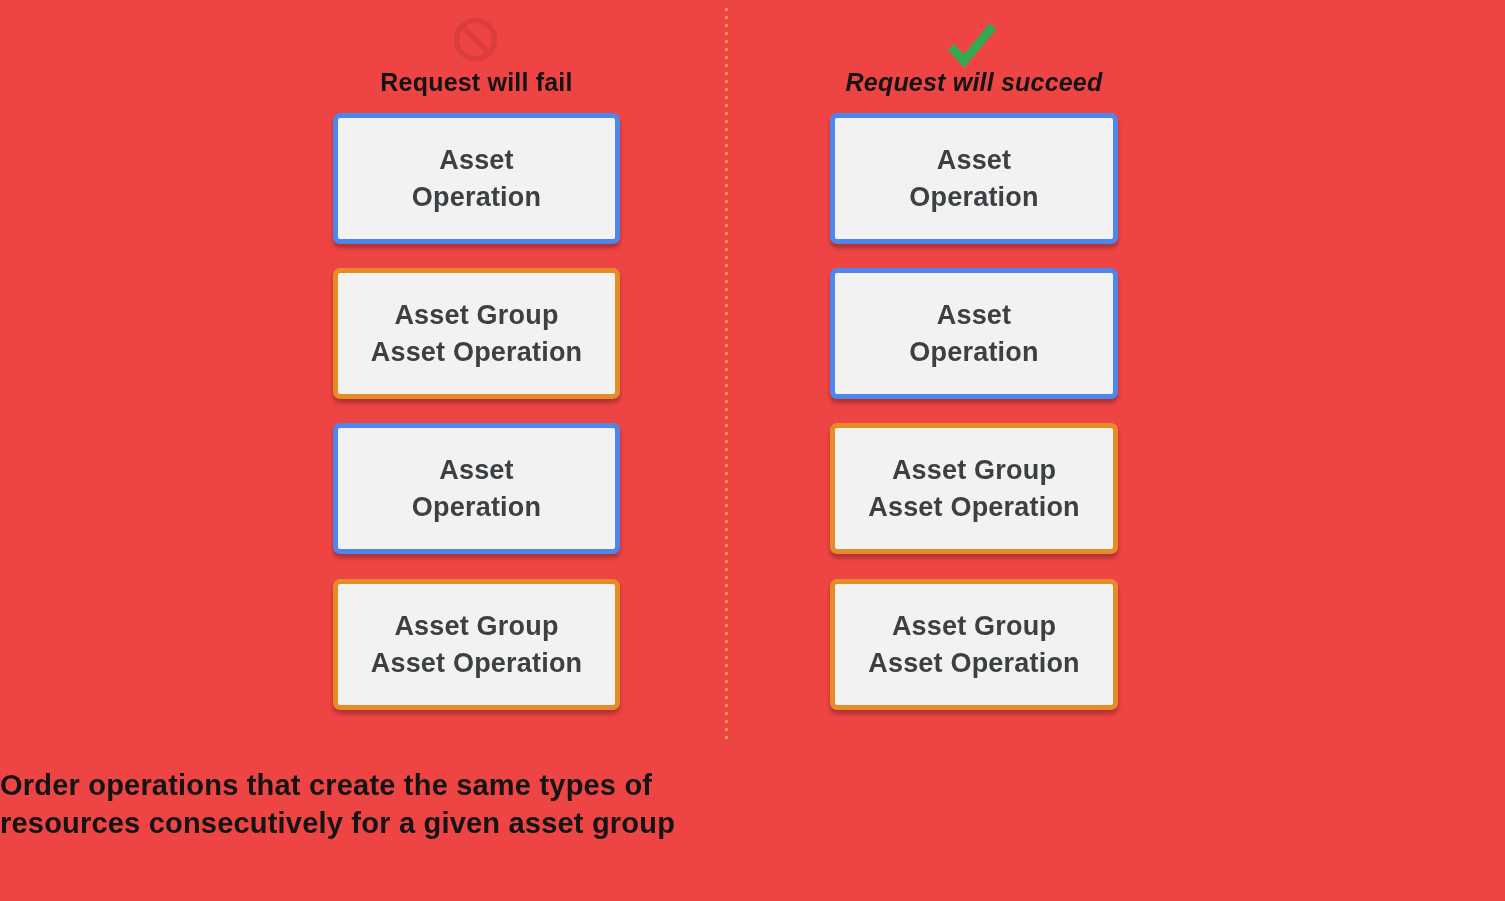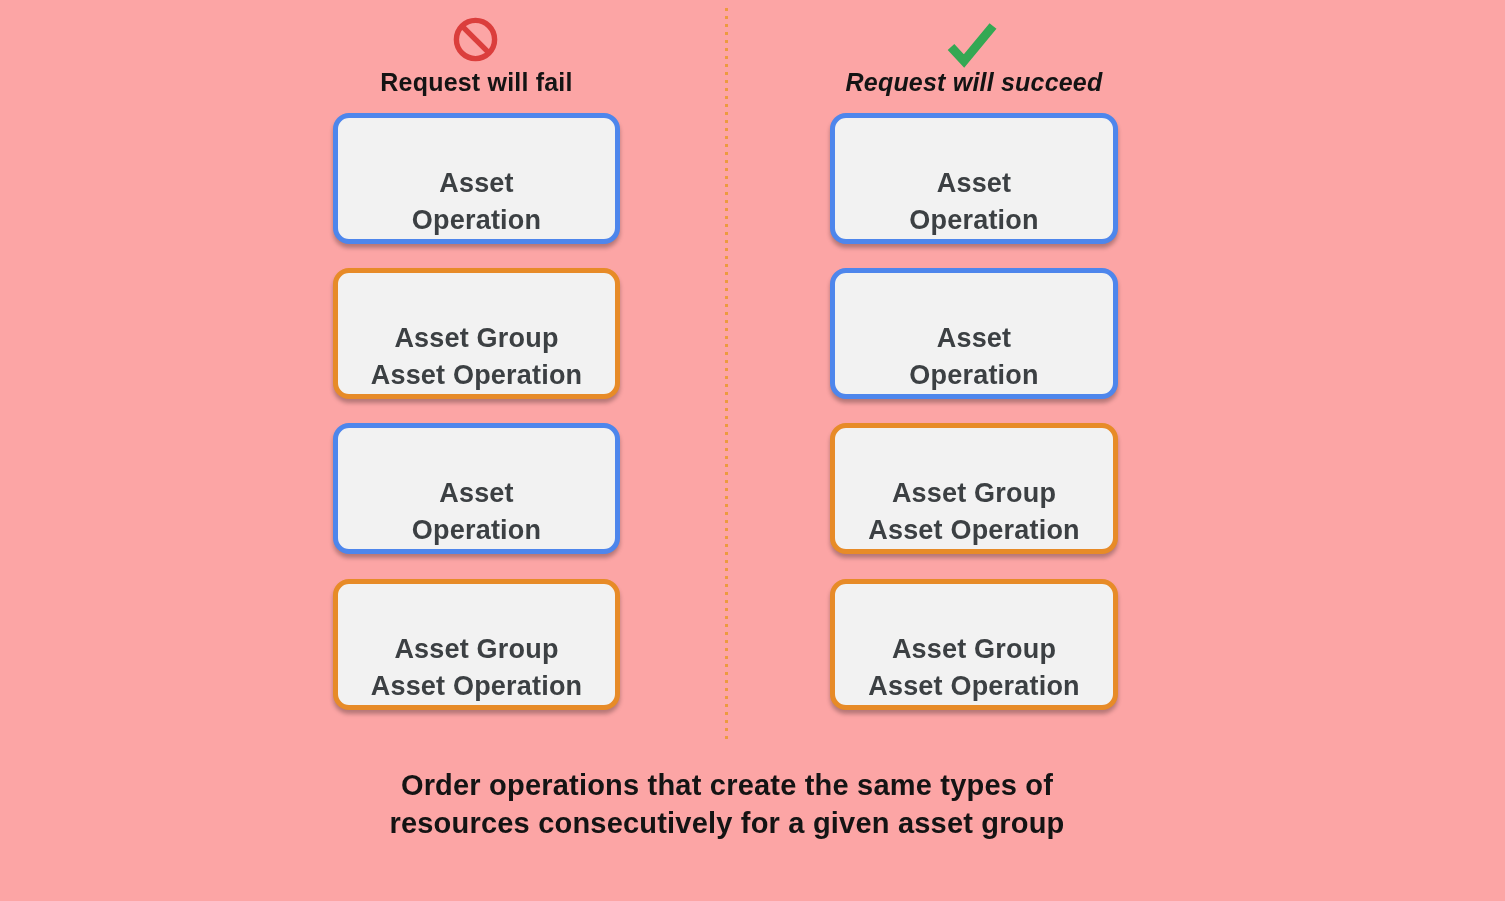--- a/index.html
+++ b/index.html
@@ -1,43 +1,43 @@
 <!DOCTYPE html>
 <html><head>
 <meta charset="utf-8">
 <style>
   html, body { margin: 0; padding: 0; background: #ffffff; }
   .canvas {
     position: relative;
     width: 1505px;
     height: 901px;
-    background: #fca5a5;
+    background: #ef4444;
     font-family: "Liberation Sans", sans-serif;
     overflow: hidden;
   }
   .col-icon { position: absolute; }
   .col-heading {
     position: absolute;
     font-size: 25px;
     font-weight: bold;
     color: #141414;
     text-align: center;
     letter-spacing: 0.2px;
   }
   .box {
     position: absolute;
     width: 287px;
     height: 131px;
     box-sizing: border-box;
     background: #F2F2F2;
     border: 5px solid;
-    border-radius: 16px;
+    border-radius: 7px;
     box-shadow: 0 4px 4px rgba(0,0,0,0.28);
     display: flex;
-    align-items: flex-end;
+    align-items: center;
     justify-content: center;
   }
   .box--blue   { border-color: #4E86EC; }
   .box--orange { border-color: #E78B28; }
   .box-label {
     font-size: 27px;
     font-weight: bold;
     line-height: 37px;
     color: #3C4043;
     text-align: center;
@@ -59,21 +59,20 @@
     background-image: repeating-linear-gradient(
       to bottom,
       #ED9A3F 0px, #ED9A3F 3px,
       transparent 3px, transparent 8px);
   }
   .caption {
     position: absolute;
     top: 766px;
     left: 0;
     width: 1454px;
-    text-align: center;
     font-size: 29px;
     font-weight: bold;
     line-height: 38px;
     color: #141414;
     white-space: pre-line;
     letter-spacing: 0.2px;
   }
 </style>
 </head>
 <body>

